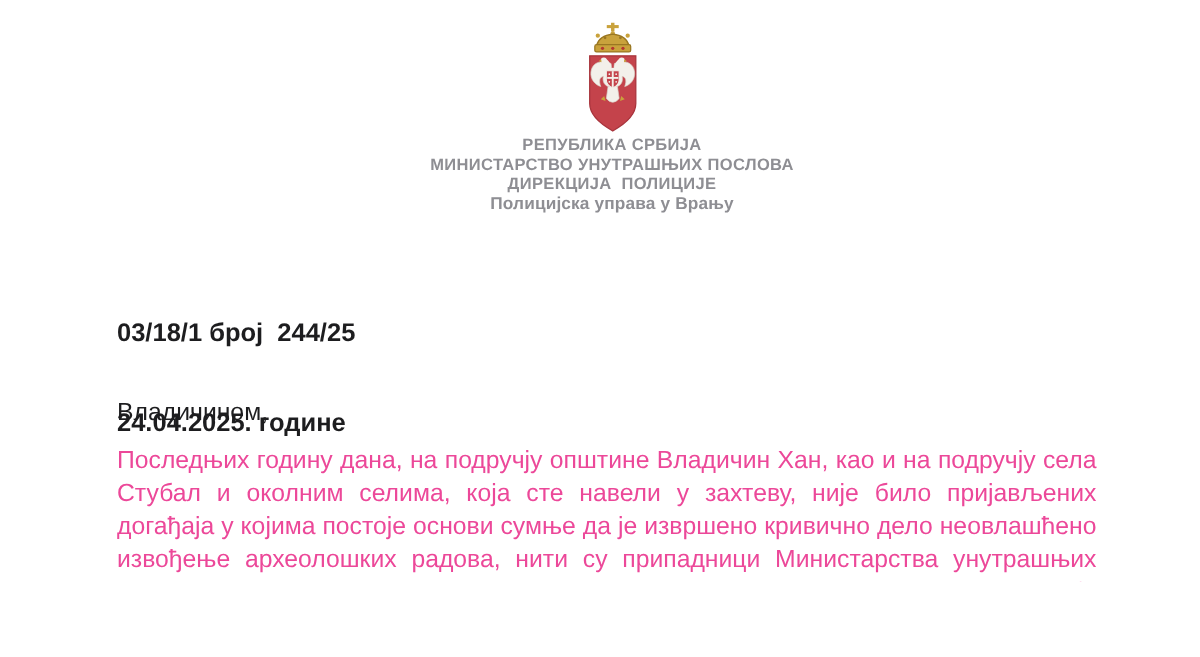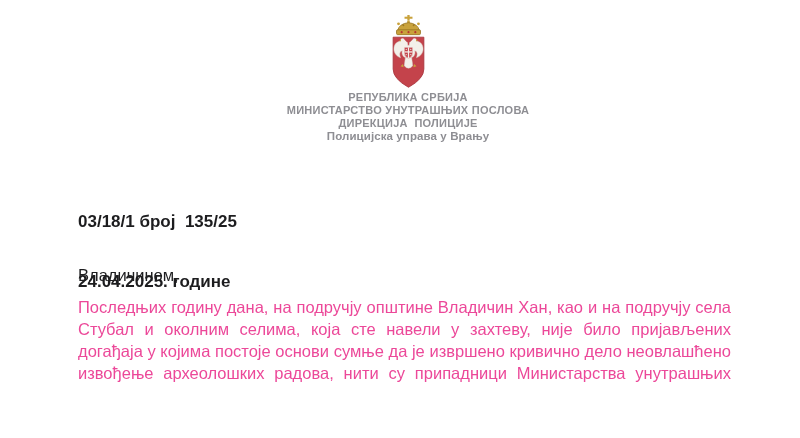--- a/index.html
+++ b/index.html
@@ -118,21 +118,21 @@
         <circle cx="54" cy="69.5" r="1" fill="#f3f0ea"></circle>
       </g>
     </svg>
     <div class="h-line">РЕПУБЛИКА СРБИЈА</div>
     <div class="h-line">МИНИСТАРСТВО УНУТРАШЊИХ ПОСЛОВА</div>
     <div class="h-line">ДИРЕКЦИЈА  ПОЛИЦИЈЕ</div>
     <div class="h-line unit">Полицијска управа у Врању</div>
   </div>
 
   <div class="ref-block">
-    <div>03/18/1 број  135/25</div>
+    <div>03/18/1 број  244/25</div>
     <div>24.04.2025. године</div>
   </div>
 
   <p class="salutation">Владичином,</p>
 
   <p class="body-text">Последњих годину дана, на подручју општине Владичин Хан, као и на подручју села Стубал и околним селима, која сте навели у захтеву, није било пријављених догађаја у којима постоје основи сумње да је извршено кривично дело неовлашћено извођење археолошких радова, нити су припадници Министарства унутрашњих послова у Врању и Владичином Хану током патролних делатности уочили особе које врше неовлашћена ископавања.</p>
 
 </div>
 
 </body></html>

